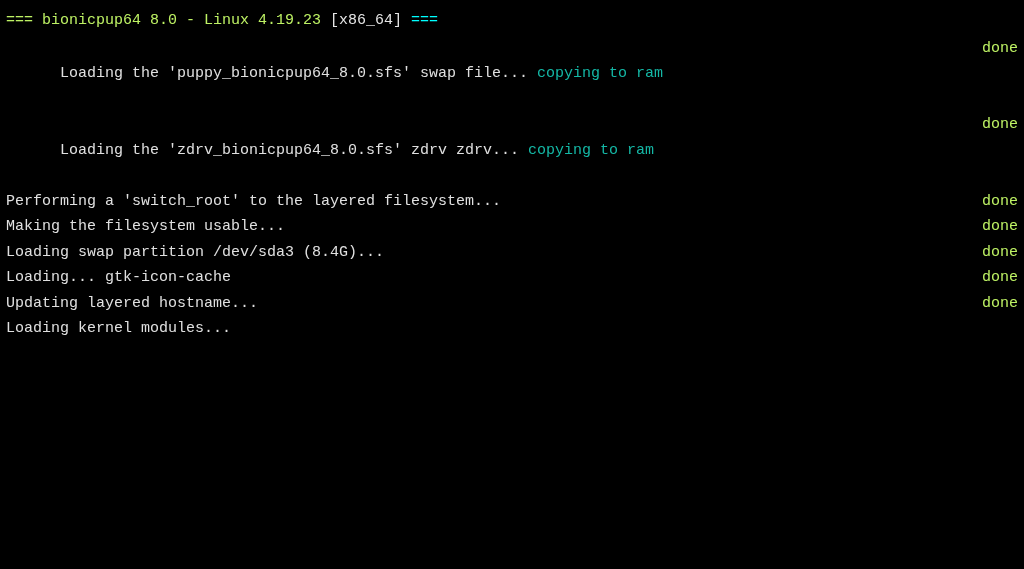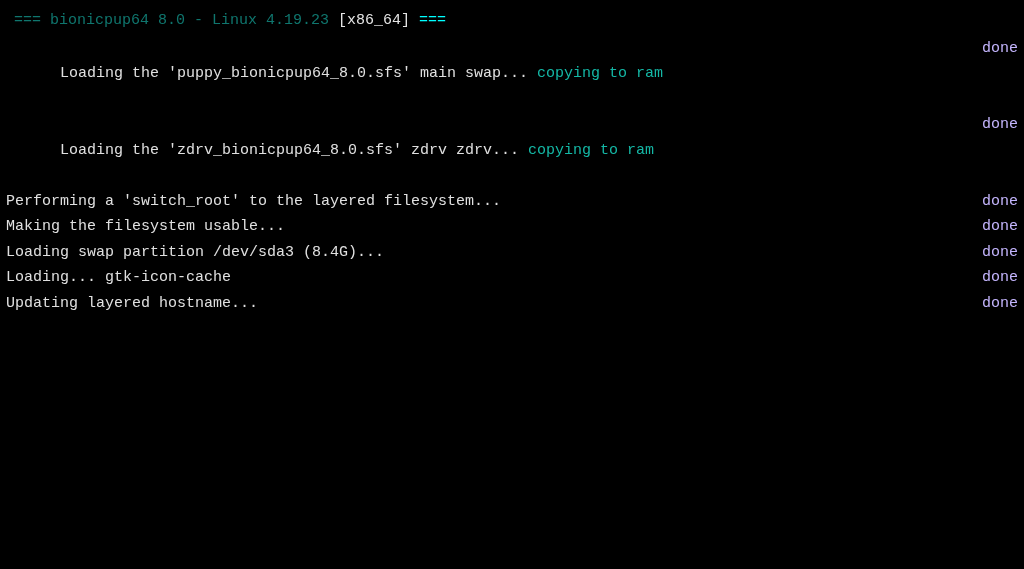--- a/index.html
+++ b/index.html
@@ -33,38 +33,38 @@
     .white { color: #e0e0e0; }
     .magenta { color: #14b8a6; }
 
     .title-line {
       color: #00ffff;
       margin-bottom: 2px;
     }
 
     .done-col {
       margin-left: auto;
-      color: #c4b5fd;
+      color: #bef264;
     }
 
     .line-content {
       flex: 1;
     }
   </style>
 </head>
 <body>
 
 <div class="terminal">
   <div class="title-line">
-    <span style="color:#0f766e;margin-left:8px;">=== bionicpup64 8.0 - Linux 4.19.23 </span><span style="color:#e5e5e5;">[x86_64]</span><span style="color:#00ffff;"> ===</span>
+    <span style="color:#bef264;">=== bionicpup64 8.0 - Linux 4.19.23 </span><span style="color:#e5e5e5;">[x86_64]</span><span style="color:#00ffff;"> ===</span>
   </div>
 
   <div class="line">
     <span class="line-content">
-      <span class="white">Loading the 'puppy_bionicpup64_8.0.sfs' main swap... </span><span class="magenta">copying to ram</span>
+      <span class="white">Loading the 'puppy_bionicpup64_8.0.sfs' swap file... </span><span class="magenta">copying to ram</span>
     </span>
     <span class="done-col">done</span>
   </div>
 
   <div class="line">
     <span class="line-content">
       <span class="white">Loading the 'zdrv_bionicpup64_8.0.sfs' zdrv zdrv... </span><span class="magenta">copying to ram</span>
     </span>
     <span class="done-col">done</span>
   </div>
@@ -87,13 +87,16 @@
   <div class="line">
     <span class="line-content white">Loading... gtk-icon-cache</span>
     <span class="done-col">done</span>
   </div>
 
   <div class="line">
     <span class="line-content white">Updating layered hostname...</span>
     <span class="done-col">done</span>
   </div>
 
+  <div class="line">
+    <span class="line-content white">Loading kernel modules...</span>
+  </div>
 </div>
 
 </body></html>

